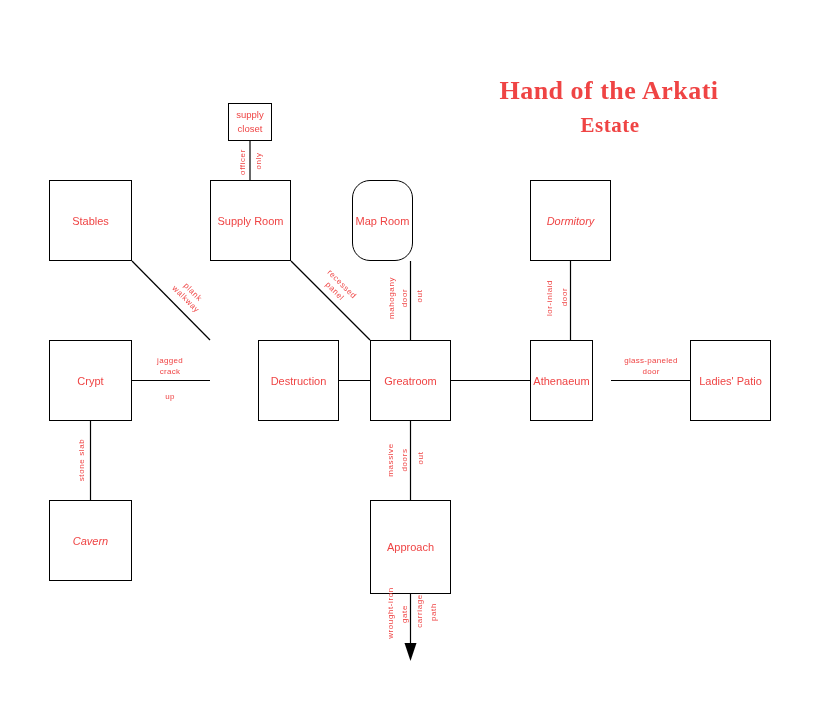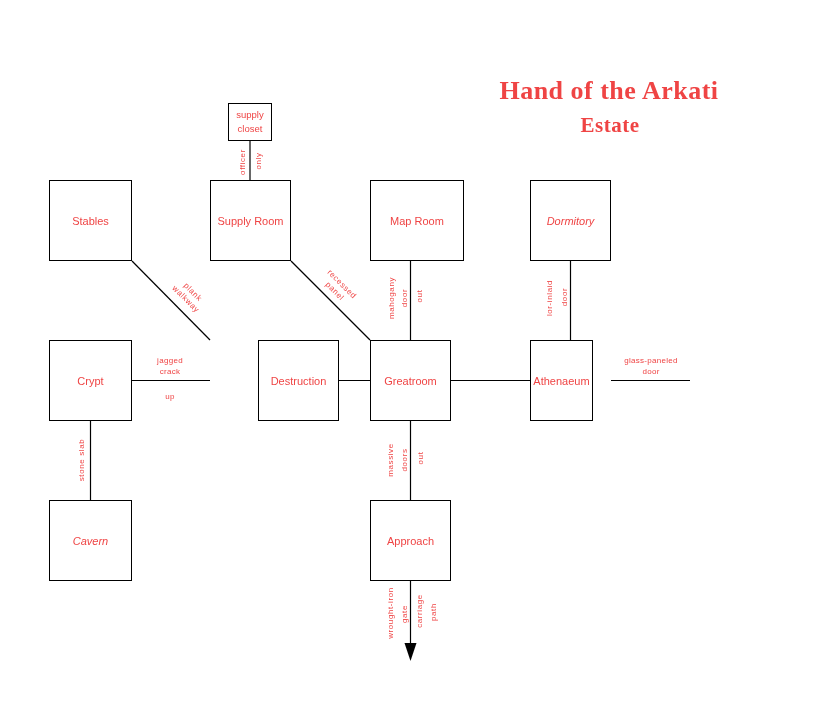--- a/index.html
+++ b/index.html
@@ -91,28 +91,29 @@
     <line x1="410.5" y1="581" x2="410.5" y2="648" stroke="#000" stroke-width="1.2"></line>
     <polygon points="404.5,643 416.5,643 410.5,661" fill="#000"></polygon>
   </svg>
 
   <div class="title-main" style="left:609px; top:91px;">Hand of the Arkati</div>
   <div class="title-sub" style="left:610px; top:125px;">Estate</div>
 
   <div class="room small" style="left:228px; top:103px; width:44px; height:38px;">supply closet</div>
   <div class="room" style="left:49px; top:180px; width:83px; height:81px;">Stables</div>
   <div class="room" style="left:210px; top:180px; width:81px; height:81px;">Supply Room</div>
-  <div class="room" style="left:370px; top:180px; width:94px; height:81px;">Map Room</div>
+  <div class="room" style="left:352px; top:180px; width:61px; height:81px;border-radius:18px;">Map Room</div>
   <div class="room" style="left:530px; top:180px; width:81px; height:81px;font-style:italic;">Dormitory</div>
   <div class="room" style="left:49px; top:340px; width:83px; height:81px;">Crypt</div>
   <div class="room" style="left:210px; top:340px; width:81px; height:81px;margin-left:48px;">Destruction</div>
   <div class="room" style="left:370px; top:340px; width:81px; height:81px;">Greatroom</div>
   <div class="room" style="left:530px; top:340px; width:63px; height:81px;">Athenaeum</div>
+  <div class="room" style="left:690px; top:340px; width:81px; height:81px;">Ladies' Patio</div>
   <div class="room" style="left:49px; top:500px; width:83px; height:81px;font-style:italic;">Cavern</div>
-  <div class="room" style="left:370px; top:500px; width:81px; height:81px;">Approach</div>
+  <div class="room" style="left:370px; top:500px; width:81px; height:94px;">Approach</div>
 
   <div class="vlabel" style="left:242px; top:162px;">officer</div>
   <div class="vlabel" style="left:258px; top:161px;">only</div>
 
   <div class="dlabel" style="left:189px; top:296px;">
     <span>plank</span>
     <span>walkway</span>
   </div>
   <div class="dlabel" style="left:338px; top:288px;">
     <span>recessed</span>

